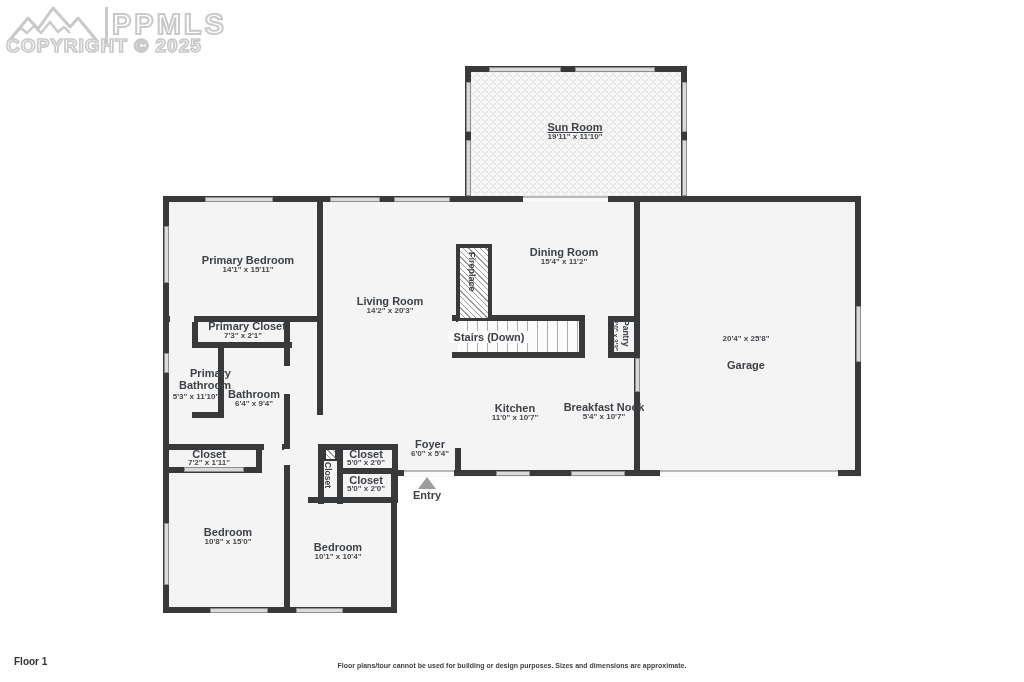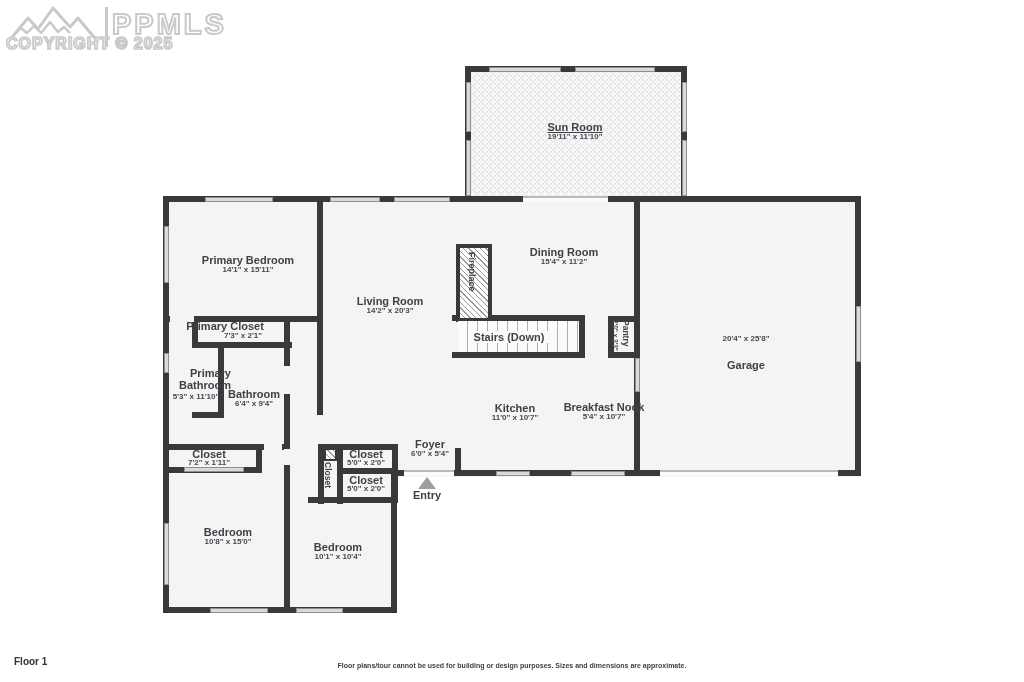--- a/index.html
+++ b/index.html
@@ -29,21 +29,21 @@
         color:#46494e;white-space:nowrap;line-height:1.1;}
   .vtext{position:absolute;writing-mode:vertical-rl;text-orientation:mixed;
          font-weight:700;color:#3e4247;white-space:nowrap;}
   .stairs-label{background:#fbfbfb;padding:0 5px;}
   .tri{position:absolute;width:0;height:0;border-left:9px solid transparent;
        border-right:9px solid transparent;border-bottom:12px solid #9e9e9e;}
   
   .wm{position:absolute;left:6px;top:2px;color:#fff;}
   .wm-brand{position:absolute;left:106px;top:6px;font-size:29px;font-weight:700;
             letter-spacing:3px;color:#fff;-webkit-text-stroke:2px #c9c9c9;}
-  .wm-copy{position:absolute;left:0px;top:33px;font-size:16px;font-weight:700;
+  .wm-copy{position:absolute;left:0px;top:33px;font-size:19px;font-weight:700;
            letter-spacing:1px;color:#fff;-webkit-text-stroke:1.7px #c9c9c9;white-space:nowrap;}
   .wm-bar{position:absolute;left:99px;top:5px;width:3px;height:40px;background:#c9c9c9;}
   
   .floor-label{position:absolute;left:14px;top:656px;font-size:10px;font-weight:700;color:#323232;}
   .disclaimer{position:absolute;left:0;top:662px;width:1024px;text-align:center;
               font-size:7px;font-weight:700;color:#3f3f3f;}
 </style>
 </head>
 <body>
 
@@ -128,21 +128,21 @@
   <div class="win" style="left:184px;top:467px;width:60px;height:5px;"></div>
 
   <div class="open" style="left:404px;top:470px;width:50px;height:6px;"></div>
   <div class="open" style="left:660px;top:470px;width:178px;height:6px;"></div>
   <div class="open" style="left:523px;top:196px;width:85px;height:6px;"></div>
 
   <div class="fireplace-box hatch" style="left:456px;top:244px;width:36px;height:78px;"></div>
   <div class="vtext" style="left:467px;top:252px;height:62px;font-size:9px;color:#3e4247;">Fireplace</div>
 
   <div class="treads" style="left:458px;top:321px;width:121px;height:31px;"></div>
-  <div class="name" style="left:509px;top:331px;"><span class="stairs-label">Stairs (Down)</span></div>
+  <div class="name" style="left:489px;top:331px;"><span class="stairs-label">Stairs (Down)</span></div>
 
   <div class="vtext" style="left:621px;top:320px;height:36px;font-size:8.5px;">Pantry</div>
   <div class="vtext" style="left:612px;top:320px;height:36px;font-size:6.5px;color:#46494e;">2'0" x 3'3"</div>
 
   <div class="hatch-sm hatch" style="left:324px;top:448px;width:13px;height:13px;"></div>
   <div class="vtext" style="left:323px;top:462px;height:42px;font-size:8.5px;">Closet</div>
 
   <div class="tri" style="left:418px;top:477px;"></div>
 
   <div class="name" style="left:575px;top:121px;text-decoration:underline;">Sun Room</div>
@@ -153,21 +153,21 @@
 
   <div class="name" style="left:390px;top:295px;">Living Room</div>
   <div class="dims" style="left:390px;top:307px;">14'2" x 20'3"</div>
 
   <div class="name" style="left:564px;top:246px;">Dining Room</div>
   <div class="dims" style="left:564px;top:258px;">15'4" x 11'2"</div>
 
   <div class="name" style="left:746px;top:323px;margin-top:36px;">Garage</div>
   <div class="dims" style="left:746px;top:335px;">20'4" x 25'8"</div>
 
-  <div class="name" style="left:225px;top:320px;">Primary Closet</div>
+  <div class="name" style="left:247px;top:320px;">Primary Closet</div>
   <div class="dims" style="left:243px;top:332px;">7'3" x 2'1"</div>
 
   <div class="name wrap" style="left:196px;top:367px;width:70px;">Primary Bathroom</div>
   <div class="dims" style="left:196px;top:393px;">5'3" x 11'10"</div>
 
   <div class="name" style="left:254px;top:388px;">Bathroom</div>
   <div class="dims" style="left:254px;top:400px;">6'4" x 9'4"</div>
 
   <div class="name" style="left:515px;top:402px;">Kitchen</div>
   <div class="dims" style="left:515px;top:414px;">11'0" x 10'7"</div>

